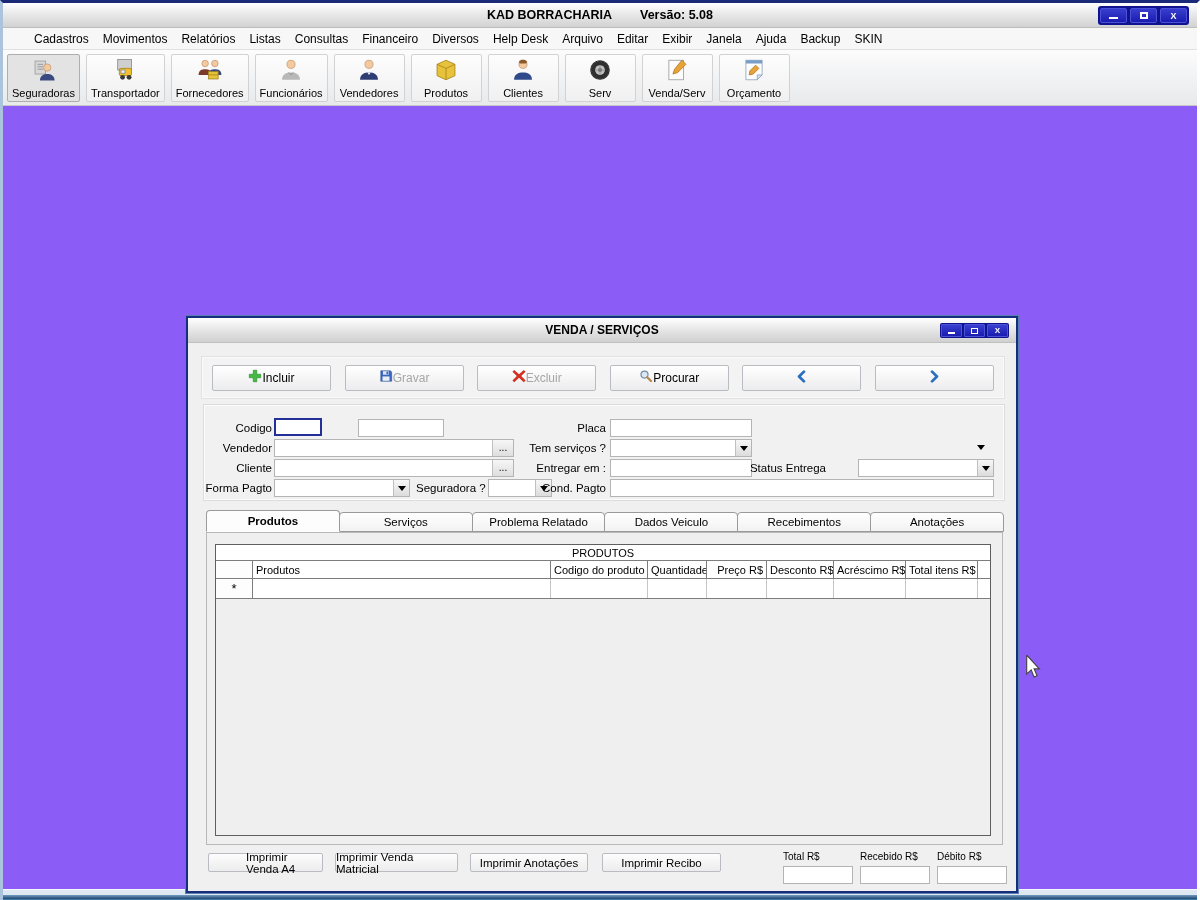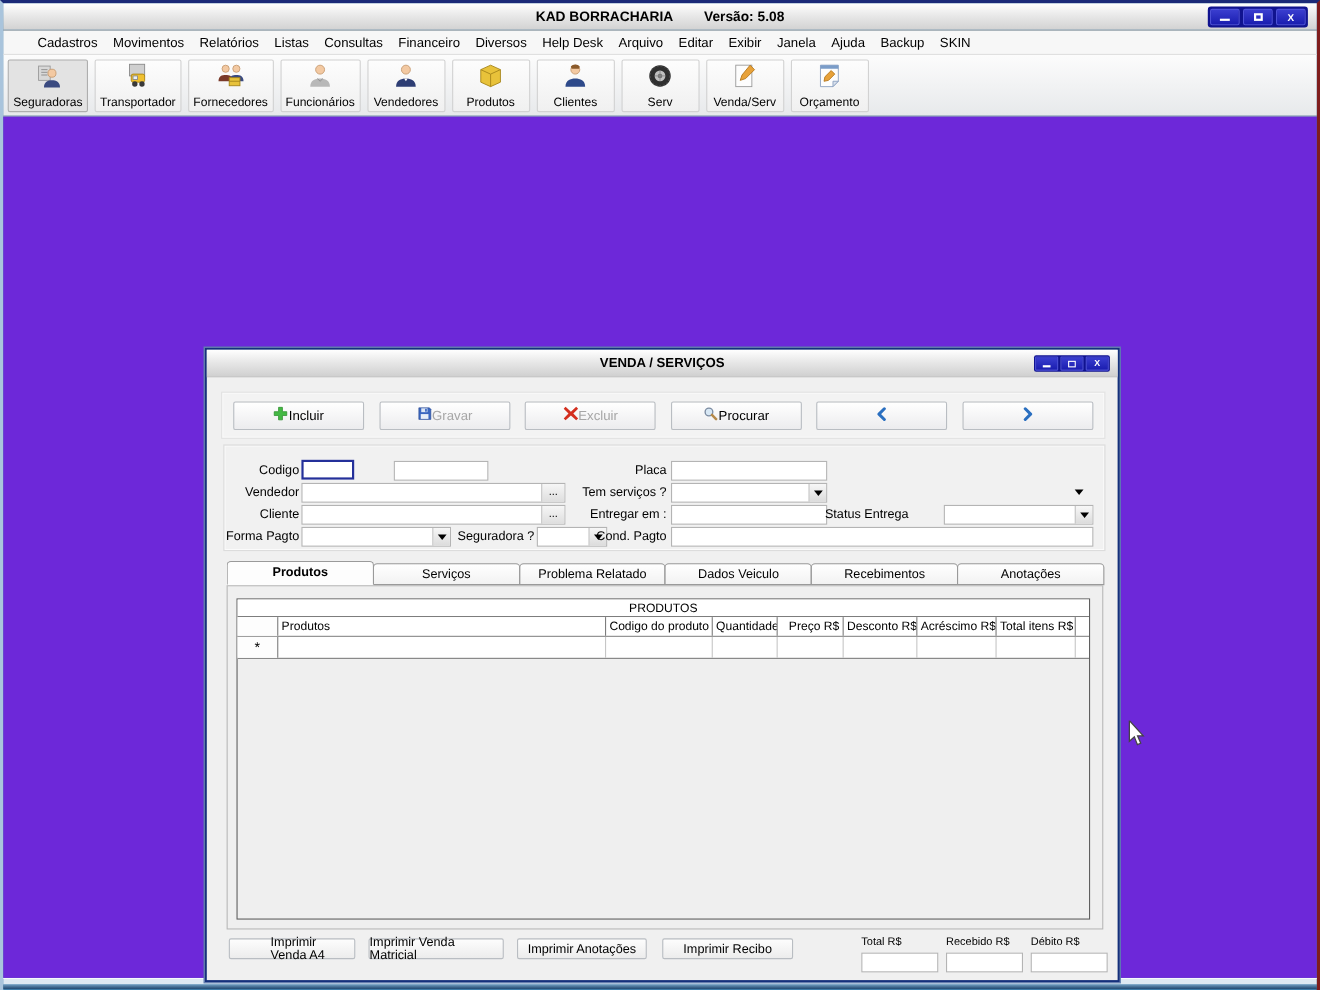--- a/index.html
+++ b/index.html
@@ -1,20 +1,20 @@
 <!DOCTYPE html>
 <html><head>
 <meta charset="utf-8">
 <style>
   * { margin:0; padding:0; box-sizing:border-box; }
   html,body { width:1200px; height:900px; overflow:hidden; }
   body { font-family:"Liberation Sans","DejaVu Sans",sans-serif; background:#3E7CA8; }
 
   
-  .app-window { position:absolute; inset:0; border-top:3px solid #1b2a78; border-left:3px solid #a9c4dc; border-right:3px solid #7f1d1d; }
+  .app-window { position:absolute; inset:0; border-top:3px solid #1b2a78; border-left:3px solid #a9c4dc; border-right:3px solid #ffffff; }
   .titlebar { position:relative; height:25px; background:linear-gradient(#ffffff,#e9e9e9 45%,#d2d2d2); border-bottom:1px solid #bdbdbd; display:flex; align-items:center; justify-content:center; }
   .titlebar .t-text { font-size:12.5px; font-weight:bold; color:#000; }
   .titlebar .t-version { margin-left:28px; }
   .win-controls { position:absolute; right:8px; top:3px; display:flex; gap:3px; background:#10138f; padding:2px; border-radius:3px; }
   .win-btn { width:27px; height:15px; background:linear-gradient(#3a3ecf,#1a1db0); border:1px solid #4d51d8; border-radius:2px; color:#fff; display:flex; align-items:center; justify-content:center; font-size:9px; font-weight:bold; cursor:default; }
   .win-btn .minus { width:9px; height:2px; background:#fff; margin-top:5px; }
   .win-btn .square { width:8px; height:7px; border:2px solid #fff; }
   .dlg-controls { position:absolute; right:7px; top:5px; display:flex; gap:2px; background:#10138f; padding:1px; border-radius:2px; }
   .dlg-btn { width:21px; height:13px; background:linear-gradient(#3a3ecf,#1a1db0); border:1px solid #4d51d8; border-radius:1px; color:#fff; display:flex; align-items:center; justify-content:center; font-size:8px; font-weight:bold; }
   .dlg-btn .minus { width:7px; height:2px; background:#fff; margin-top:4px; }
@@ -22,21 +22,21 @@
 
   .menubar { height:22px; background:#f7f7f7; border-bottom:1px solid #e0e0e0; display:flex; align-items:center; padding-left:24px; }
   .menu-item { font-size:12px; color:#000; padding:2px 7px; cursor:default; }
 
   .toolbar { height:56px; background:linear-gradient(#fcfcfc,#e7e9eb); border-bottom:1px solid #c6c6c6; display:flex; align-items:center; padding:3px 4px; gap:6px; }
   .tool-btn { min-width:71px; height:48px; background:linear-gradient(#fdfdfd,#f0f0f0); border:1px solid #d2d2d2; border-radius:2px; display:flex; flex-direction:column; align-items:center; justify-content:flex-end; padding:2px 4px 2px; cursor:default; }
   .tool-btn.active { background:#e3e3e3; border-color:#aeaeae; }
   .tool-btn svg { width:26px; height:26px; flex:0 0 auto; }
   .tool-label { font-size:11px; color:#000; white-space:nowrap; }
 
-  .desktop { position:relative; height:783px; background:#6d28d9; }
+  .desktop { position:relative; height:783px; background:#8b5cf6; }
   .bottom-frame { height:10px; }
   .bottom-frame .strip1 { height:6px; background:#dde8f2; border-top:1px solid #f5f9fc; }
   .bottom-frame .strip2 { height:4px; background:linear-gradient(#6f9cc0,#20466e); }
 
   
   .dialog { position:absolute; left:183px; top:210px; width:832px; height:577px; background:#f0f0f0; border:2px solid #15307c; box-shadow:0 0 0 1px #5b7db0; }
   .dlg-titlebar { position:relative; height:25px; background:linear-gradient(#ffffff,#e6e6e6 50%,#d0d0d0); border-bottom:1px solid #c0c0c0; display:flex; align-items:center; justify-content:center; }
   .dlg-title { font-size:12px; font-weight:bold; color:#000; }
 
   .action-panel { position:absolute; left:13px; top:38px; width:804px; height:43px; border:1px solid #e2e2e2; box-shadow:inset 0 0 0 1px #fafafa; display:flex; align-items:center; justify-content:space-between; padding:0 10px; background:#f3f3f3; }

